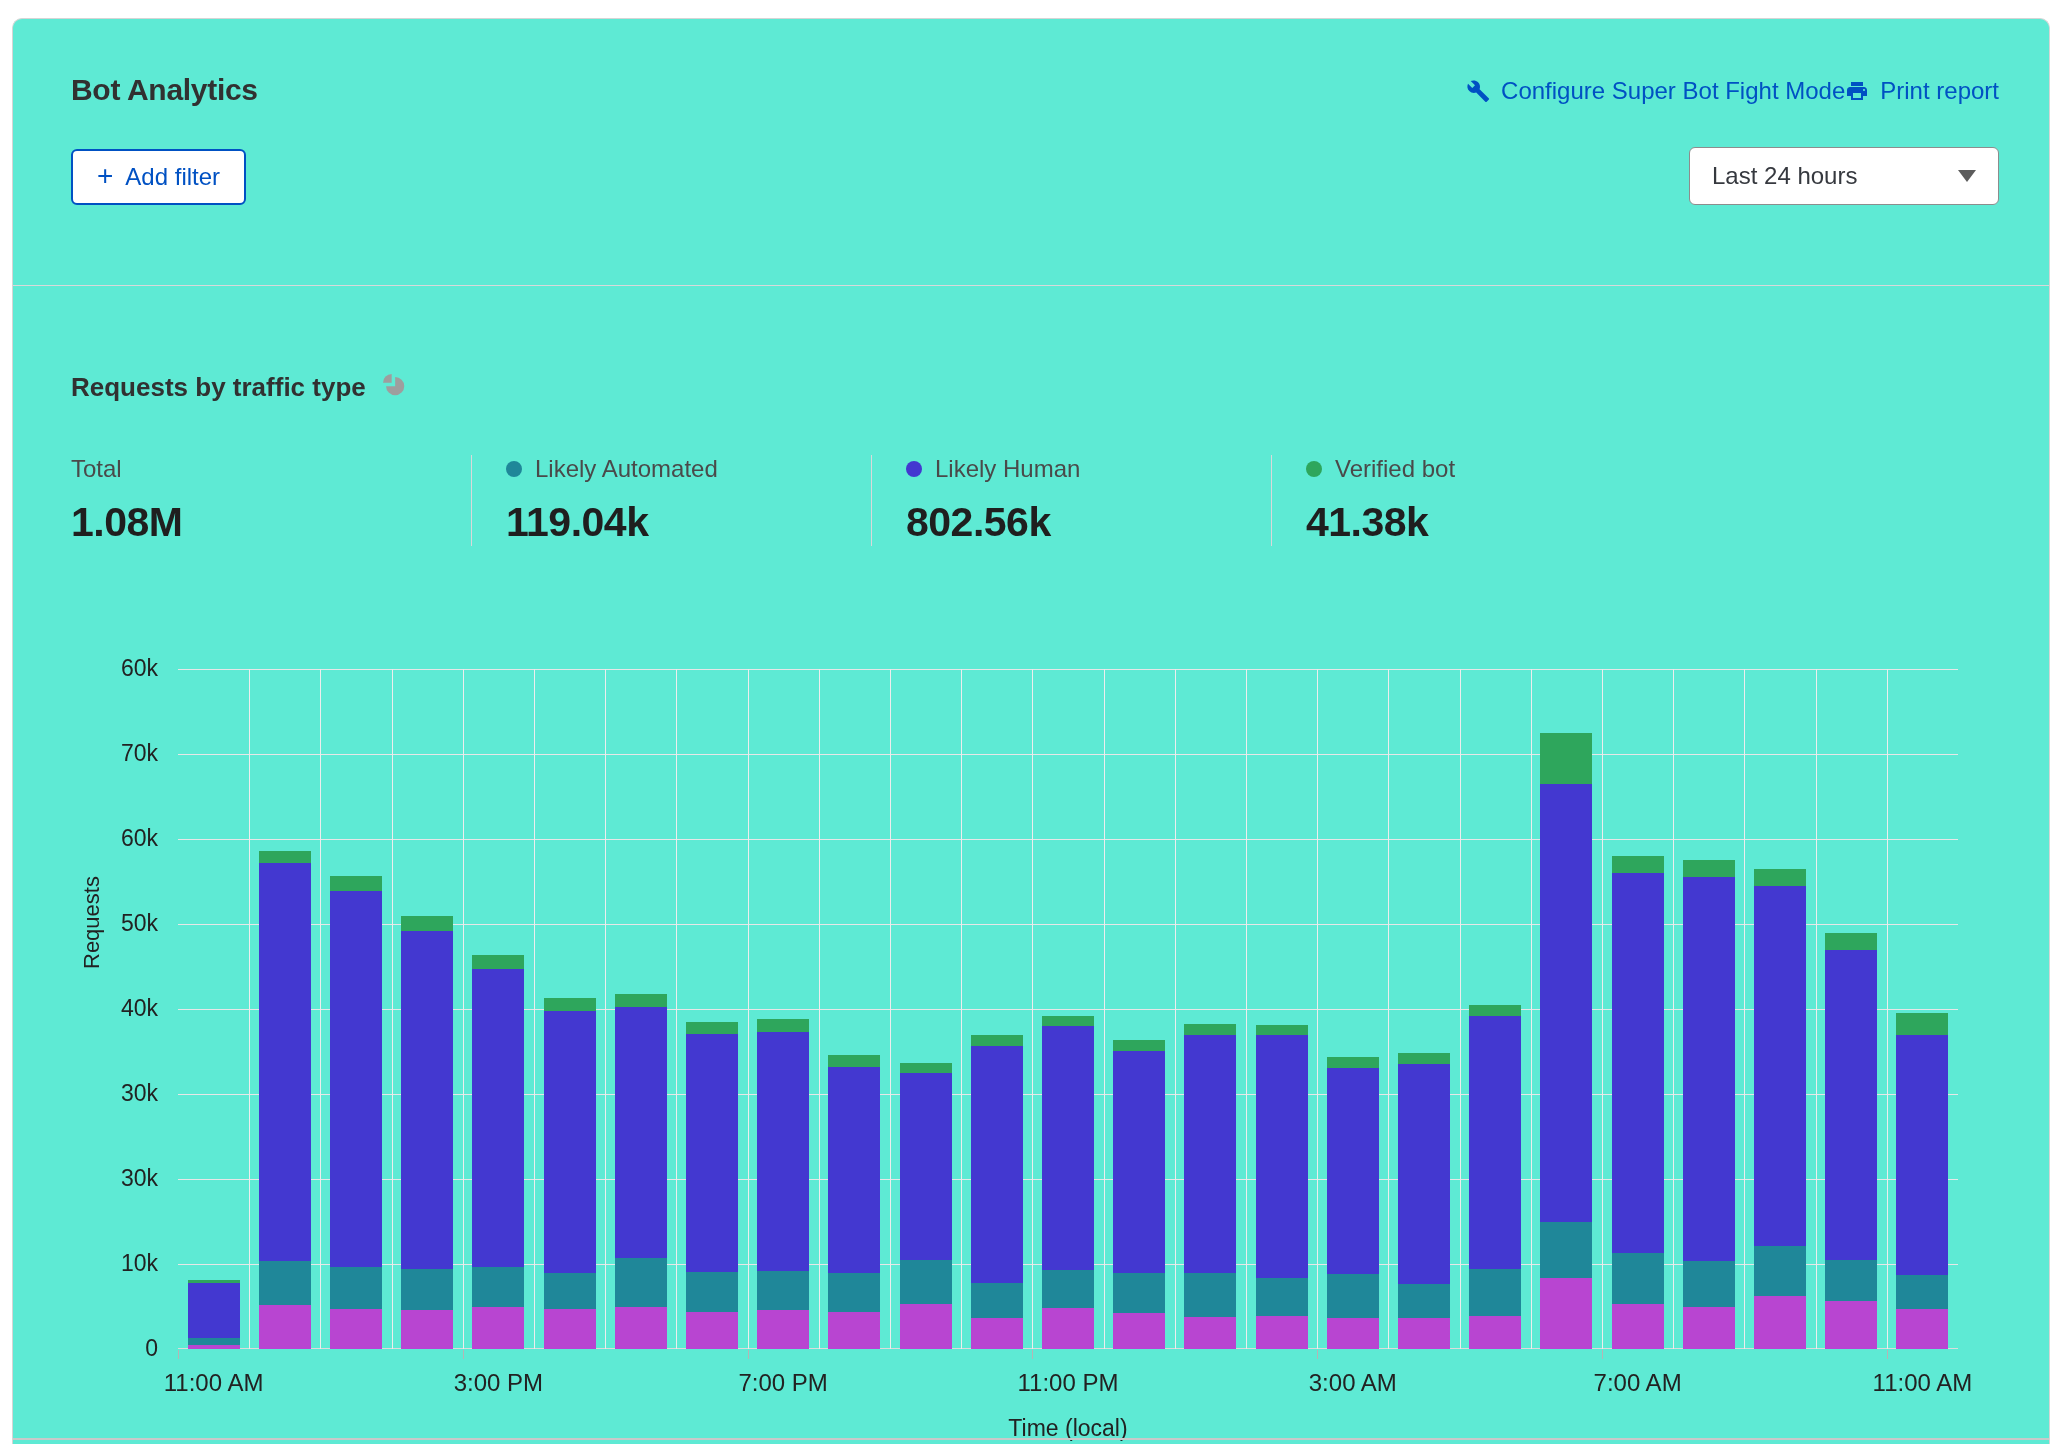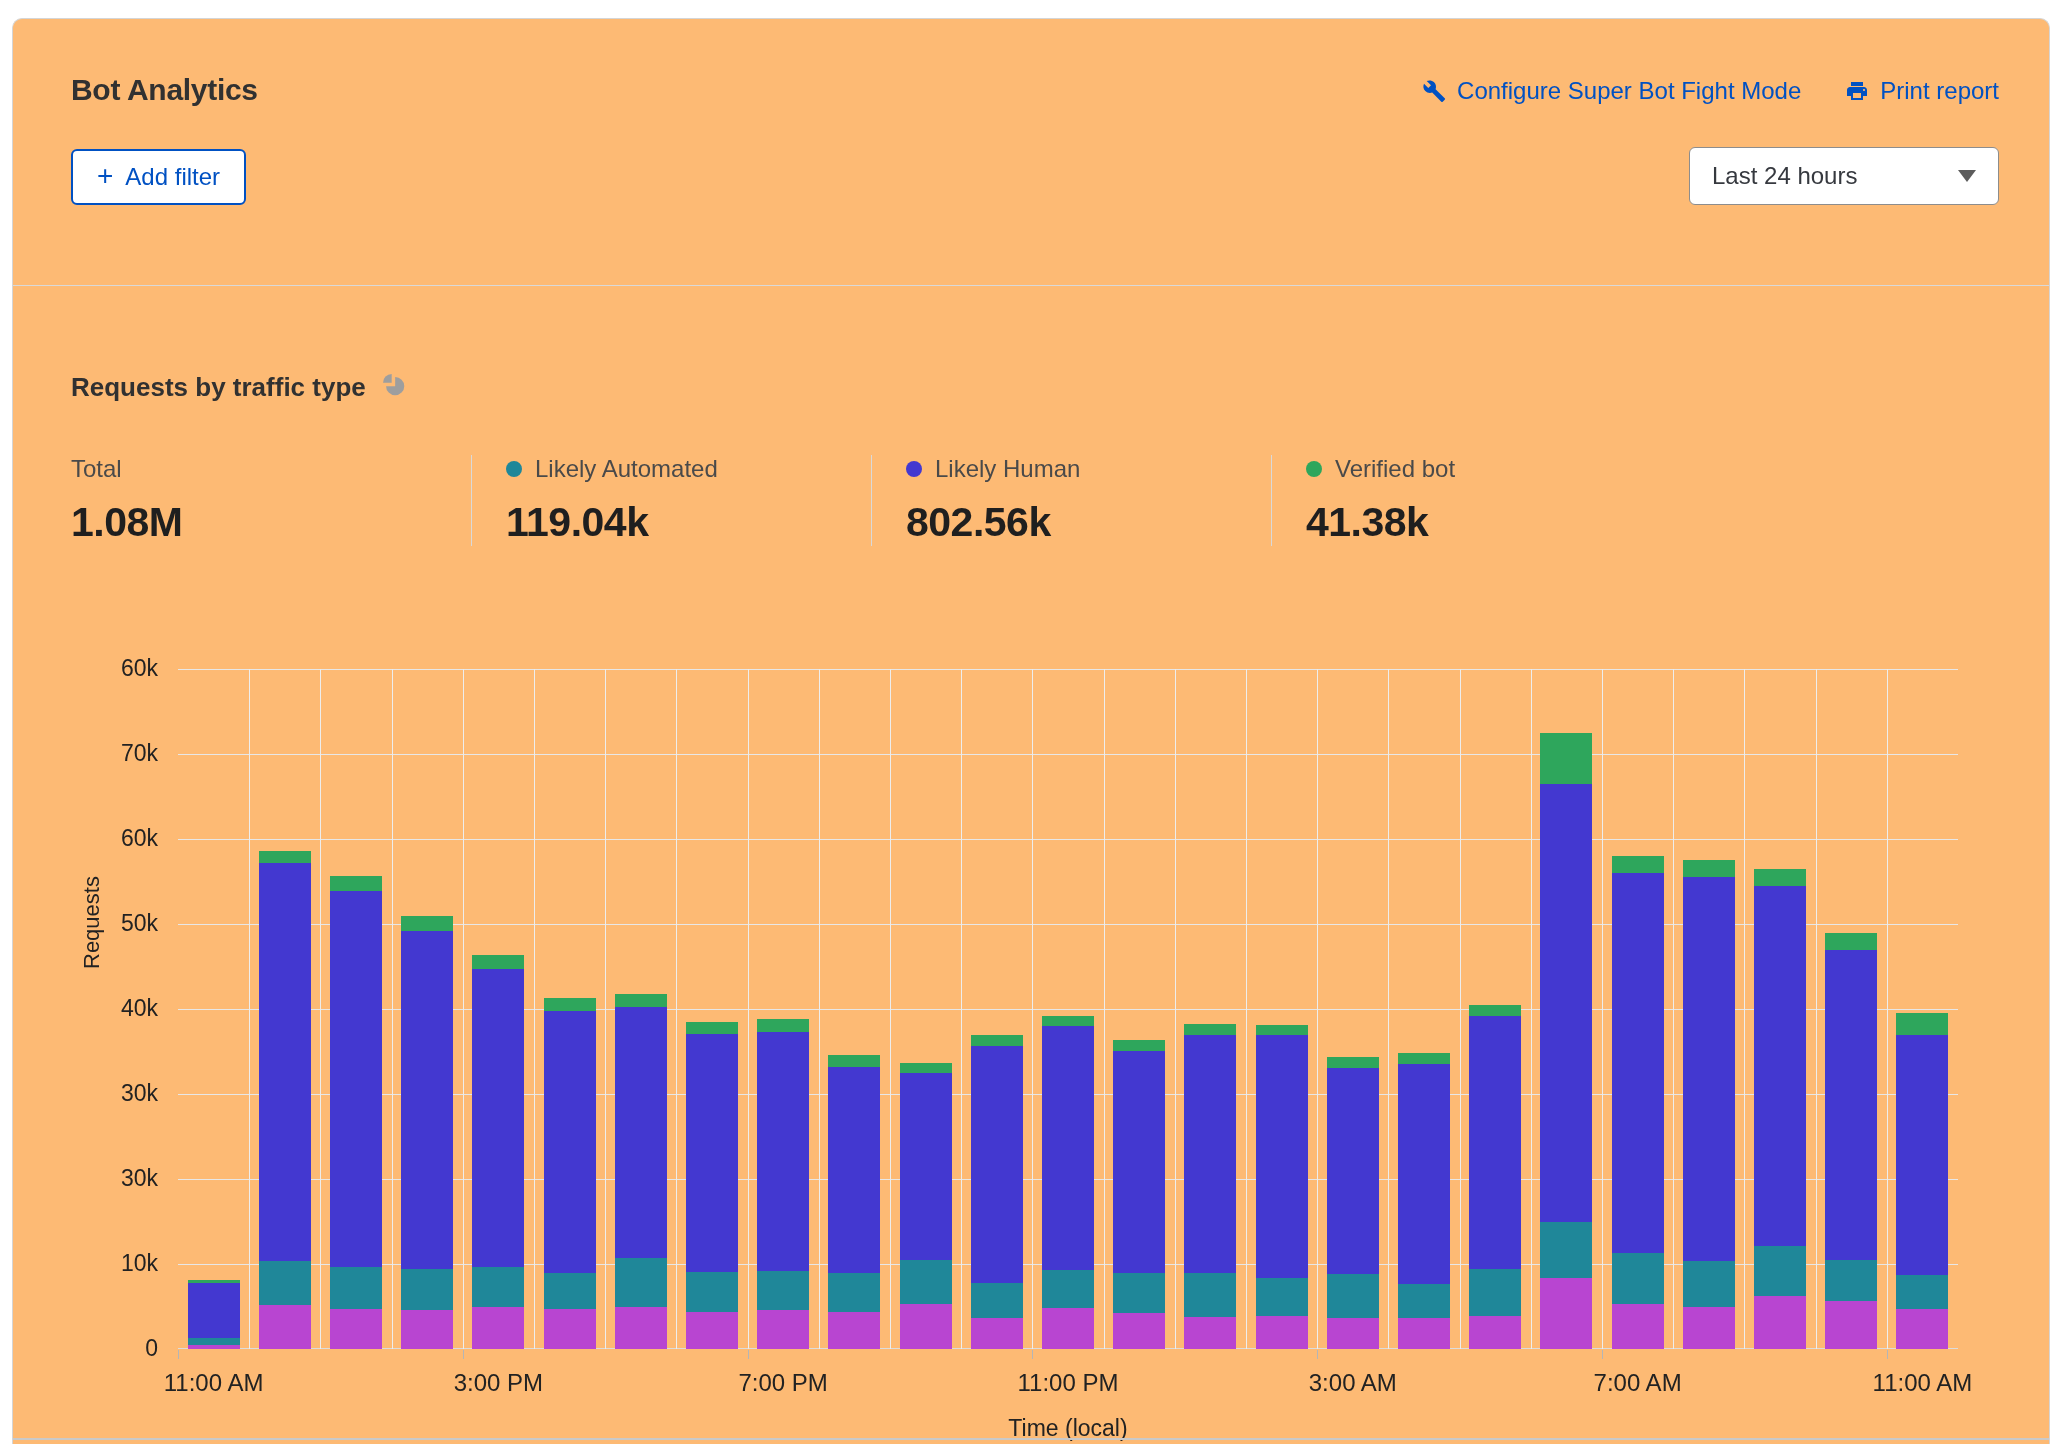--- a/index.html
+++ b/index.html
@@ -1,22 +1,22 @@
 <!DOCTYPE html>
 <html><head>
 <meta charset="utf-8">
 <style>
   * { margin:0; padding:0; box-sizing:border-box; }
   html,body { width:2062px; height:1450px; background:#fff; overflow:hidden;
     font-family:"Liberation Sans","DejaVu Sans",sans-serif; color:#36393f; }
   .card { position:absolute; left:12px; top:18px; width:2038px; height:1426px;
-    background:#fdba74; border:1px solid #d5d5d5; border-radius:10px 10px 0 0; border-bottom:none; }
+    background:#5eead4; border:1px solid #d5d5d5; border-radius:10px 10px 0 0; border-bottom:none; }
   
   .page-title { position:absolute; left:58px; top:54px; font-size:30px; font-weight:700; color:#313131; letter-spacing:-0.3px; }
-  .header-links { position:absolute; right:50px; top:58px; display:flex; gap:44px; align-items:center; }
+  .header-links { position:absolute; right:50px; top:58px; display:flex; align-items:center; }
   .hlink { display:flex; align-items:center; gap:11px; color:#0051c3; font-size:24px; cursor:pointer; }
   .hlink svg { display:block; }
   .add-filter { position:absolute; left:58px; top:130px; height:56px; padding:0 24px;
     border:2px solid #0051c3; border-radius:6px; background:#fff; color:#0051c3;
     font-size:24px; display:flex; align-items:center; gap:12px; cursor:pointer; }
   .add-filter .plus { font-size:28px; font-weight:400; line-height:1; margin-top:-2px; }
   .time-select { position:absolute; right:50px; top:128px; width:310px; height:58px;
     border:1px solid #8d8d8d; border-radius:6px; background:#fff; display:flex; align-items:center;
     padding:0 22px; font-size:24px; color:#36393f; cursor:pointer; }
   .caret { margin-left:auto; width:0; height:0; border-left:9px solid transparent;

